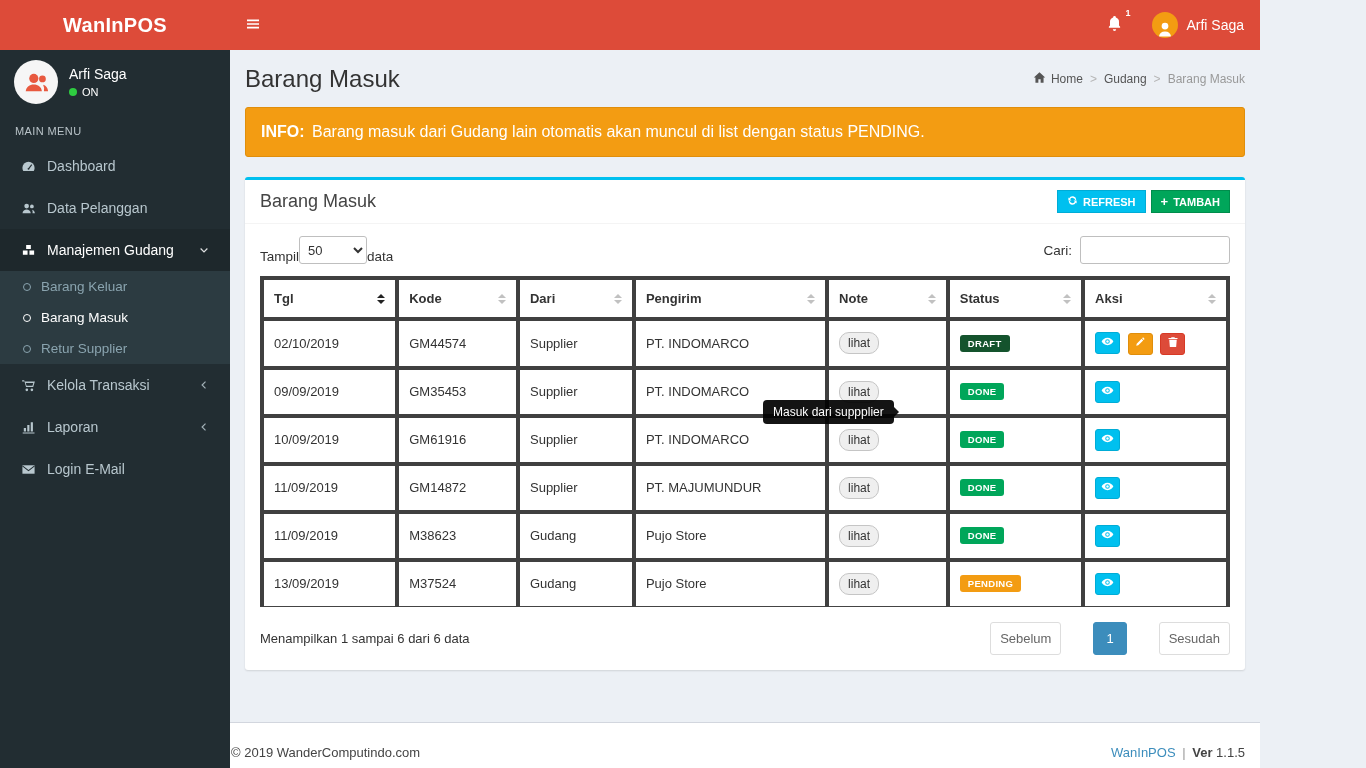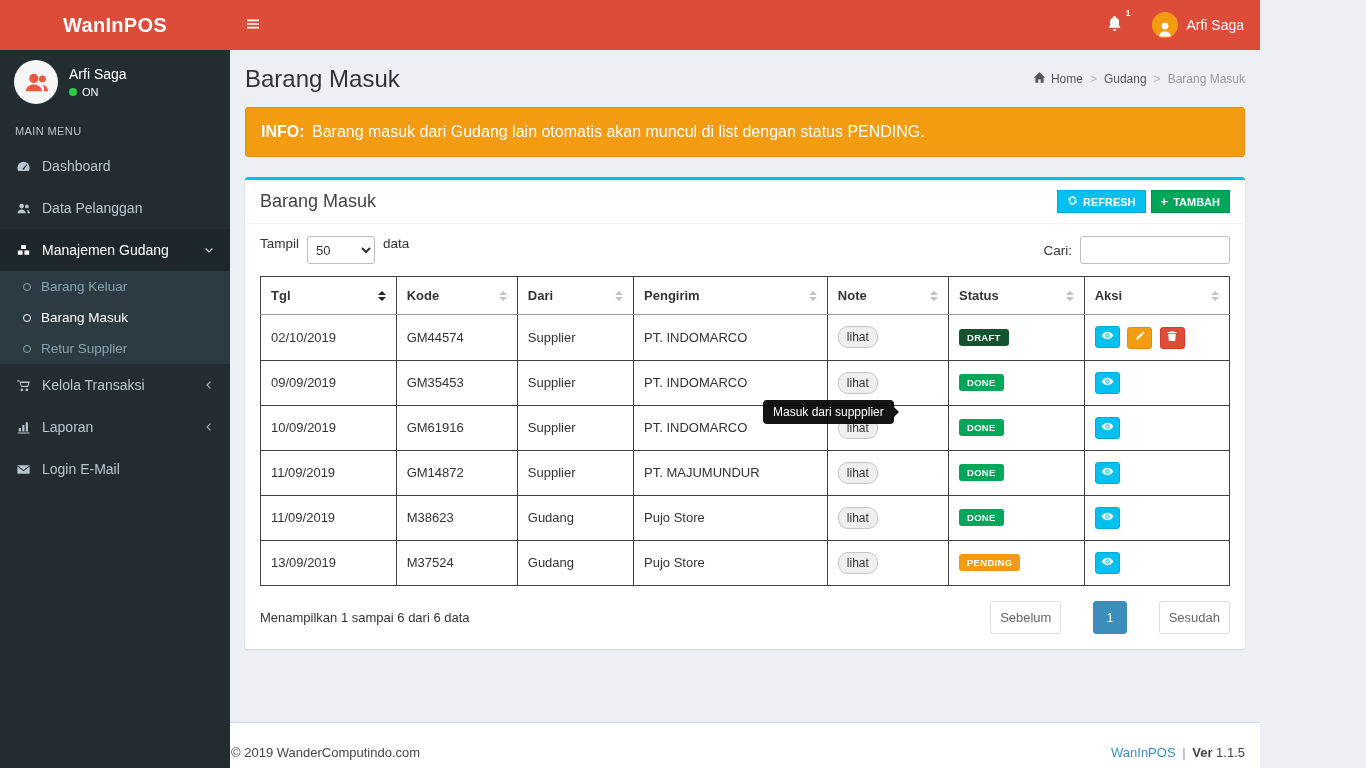--- a/index.html
+++ b/index.html
@@ -20,21 +20,21 @@
 
   
   .sidebar{position:absolute;top:50px;left:0;bottom:0;width:230px;background:#222d32;z-index:20}
   .user-panel{display:flex;gap:11px;padding:10px 14px;align-items:center}
   .side-avatar{width:44px;height:44px;border-radius:50%;background:#f6f6f6;display:flex;align-items:center;justify-content:center;overflow:hidden}
   .user-name{color:#fff;font-size:14px;margin-bottom:4px}
   .user-status{color:#fff;font-size:11px;display:flex;align-items:center;gap:5px}
   .status-dot{width:8px;height:8px;border-radius:50%;background:#2ecc40;display:inline-block}
   .menu-header{padding:11px 15px 8px;font-size:11px;color:#b9c3c8;letter-spacing:.4px}
   .menu{display:block}
-  .menu-item{display:flex;align-items:center;gap:10px;padding:13px 15px;color:#b8c7ce;font-size:14px;cursor:pointer;text-decoration:none}
+  .menu-item{display:flex;align-items:center;gap:10px;padding:13px 20px;color:#b8c7ce;font-size:14px;cursor:pointer;text-decoration:none}
   .menu-item.open{color:#fff;background:#1e282c}
   .menu-item .mi{width:17px;display:flex;justify-content:center;flex:none}
   .menu-item .chev{margin-left:auto;display:flex;opacity:.85}
   .submenu{background:#2c3b41}
   .submenu-item{display:flex;align-items:center;gap:10px;padding:8px 15px 8px 23px;color:#8aa4af;font-size:13.5px;cursor:pointer;text-decoration:none}
   .submenu-item.active{color:#fff}
   .circle-icon{width:8px;height:8px;border:1.5px solid currentColor;border-radius:50%;display:inline-block;flex:none}
 
   
   .content-wrapper{position:absolute;top:50px;left:230px;right:0;bottom:46px;background:#ecf0f5;padding:15px 15px 0;overflow:hidden}
@@ -52,28 +52,28 @@
   .box-header{display:flex;justify-content:space-between;align-items:center;padding:10px 15px;border-bottom:1px solid #f4f4f4}
   .box-title{font-size:18px;font-weight:400;color:#444}
   .box-tools{display:flex;gap:5px}
   .btn{display:inline-flex;align-items:center;gap:5px;border-radius:0;color:#fff;font-size:11px;font-weight:700;padding:4px 9px;cursor:pointer;font-family:inherit}
   .btn-info{background:#00c0ef;border:1px solid #00acd6}
   .btn-success{background:#00a65a;border:1px solid #008d4c}
   .plus{font-size:13px;font-weight:700;line-height:1}
   .box-body{padding:12px 15px 15px}
 
   .table-controls{display:flex;justify-content:space-between;align-items:center;margin-bottom:12px;font-size:13.5px;color:#333}
-  .length{display:flex;align-items:flex-start;gap:8px}
+  .length{display:flex;align-items:flex-end;}
   .length select{width:68px;height:28px;border:1px solid #bfbfbf;border-radius:3px;font-size:13px;padding:0 4px;font-family:inherit;color:#333;background:#fff}
   .search{display:flex;align-items:center;gap:8px}
   .search input{width:150px;height:28px;border:1px solid #bfbfbf;border-radius:3px;padding:0 7px;font-size:13px;font-family:inherit;background:#fff}
 
   .table-wrap{position:relative}
   table{width:100%;border-collapse:collapse;font-size:13px;color:#333}
-  th,td{border:1px solid #404040;padding:11px 10px;text-align:left;vertical-align:middle}
+  th,td{border:4px solid #404040;padding:11px 10px;text-align:left;vertical-align:middle}
   thead th{font-weight:700;border-bottom:1px solid #9e9e9e;cursor:pointer}
   tbody tr:last-child td{border-bottom:1px solid #444}
   tbody tr{background:#fff}
   th:nth-child(1){width:14%}
   th:nth-child(2){width:12.5%}
   th:nth-child(3){width:12%}
   th:nth-child(4){width:20%}
   th:nth-child(5){width:12.5%}
   th:nth-child(6){width:14%}
   th:nth-child(7){width:15%}

